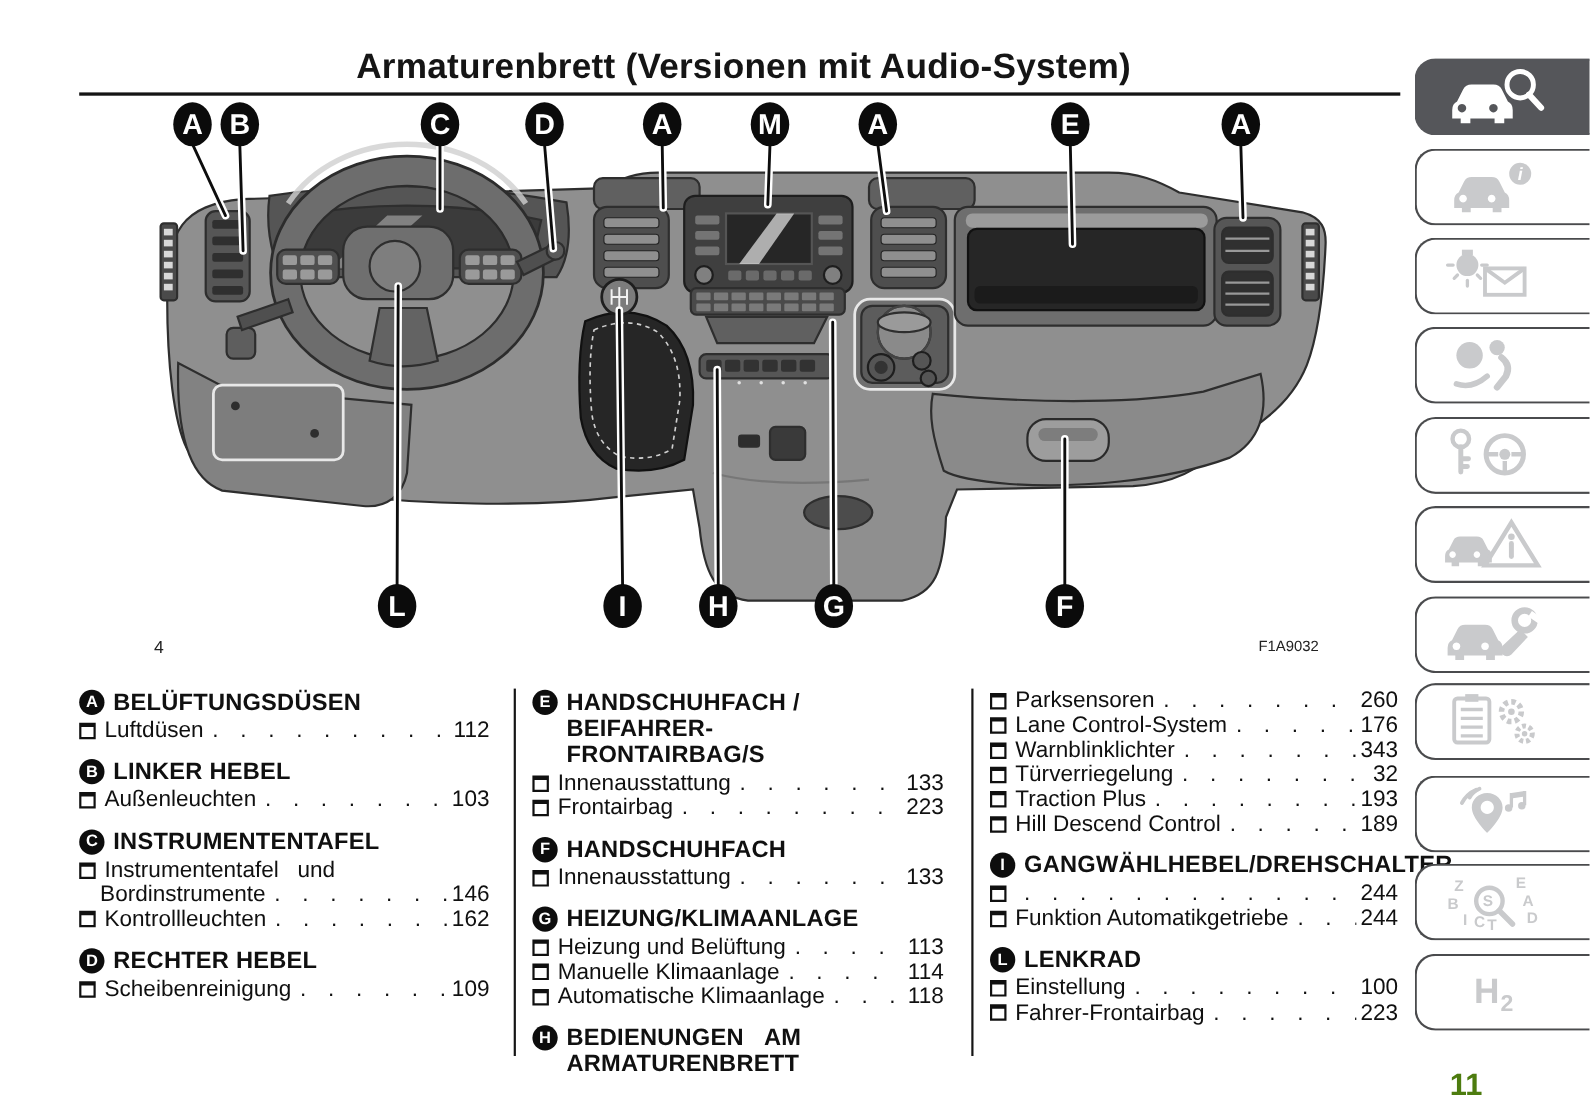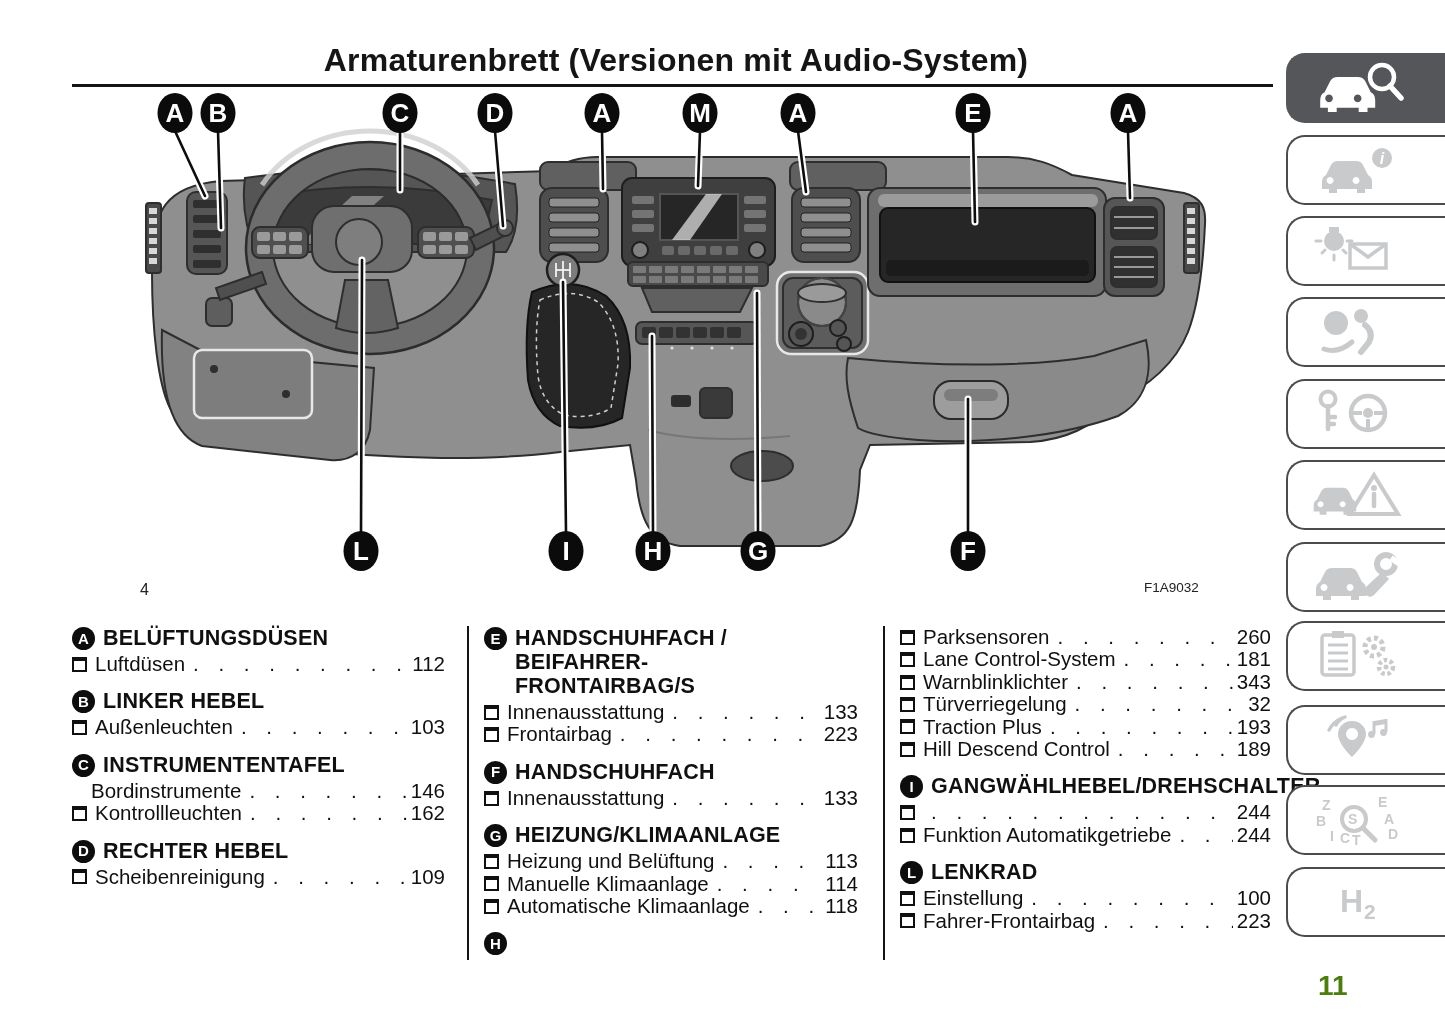--- a/index.html
+++ b/index.html
@@ -393,20 +393,24 @@
           <span class="lbl">Außenleuchten</span>
           <span class="dots">. . . . . . . . . . . . . . . . . . . . . . . . . . . . . . . . . . . . . . . . </span>
           <span class="pg">103</span>
         </div>
       </div>
       <div class="sec">
         <div class="sec-head">
           <span class="sec-badge">C</span>
           <span class="sec-title">INSTRUMENTENTAFEL</span>
         </div>
+        <div class="item-row">
+          <span class="sq"></span>
+          <span class="lbl">Instrumententafel&nbsp;&nbsp;&nbsp;und</span>
+        </div>
         <div class="item-row cont">
           <span class="lbl">Bordinstrumente</span>
           <span class="dots">. . . . . . . . . . . . . . . . . . . . . . . . . . . . . . . . . . . . . . . . </span>
           <span class="pg">146</span>
         </div>
         <div class="item-row">
           <span class="sq"></span>
           <span class="lbl">Kontrollleuchten</span>
           <span class="dots">. . . . . . . . . . . . . . . . . . . . . . . . . . . . . . . . . . . . . . . . </span>
           <span class="pg">162</span>
@@ -477,36 +481,38 @@
         <div class="item-row">
           <span class="sq"></span>
           <span class="lbl">Automatische Klimaanlage</span>
           <span class="dots">. . . . . . . . . . . . . . . . . . . . . . . . . . . . . . . . . . . . . . . . </span>
           <span class="pg">118</span>
         </div>
       </div>
       <div class="sec">
         <div class="sec-head">
           <span class="sec-badge">H</span>
+          <span class="sec-title">BEDIENUNGEN&nbsp;&nbsp;&nbsp;AM
+ARMATURENBRETT</span>
         </div>
       </div>
     </div>
     <div class="idx-col" style="left: 900px; width: 371px;">
       <div class="sec">
         <div class="item-row">
           <span class="sq"></span>
           <span class="lbl">Parksensoren</span>
           <span class="dots">. . . . . . . . . . . . . . . . . . . . . . . . . . . . . . . . . . . . . . . . </span>
           <span class="pg">260</span>
         </div>
         <div class="item-row">
           <span class="sq"></span>
           <span class="lbl">Lane Control-System</span>
           <span class="dots">. . . . . . . . . . . . . . . . . . . . . . . . . . . . . . . . . . . . . . . . </span>
-          <span class="pg">181</span>
+          <span class="pg">176</span>
         </div>
         <div class="item-row">
           <span class="sq"></span>
           <span class="lbl">Warnblinklichter</span>
           <span class="dots">. . . . . . . . . . . . . . . . . . . . . . . . . . . . . . . . . . . . . . . . </span>
           <span class="pg">343</span>
         </div>
         <div class="item-row">
           <span class="sq"></span>
           <span class="lbl">Türverriegelung</span>

